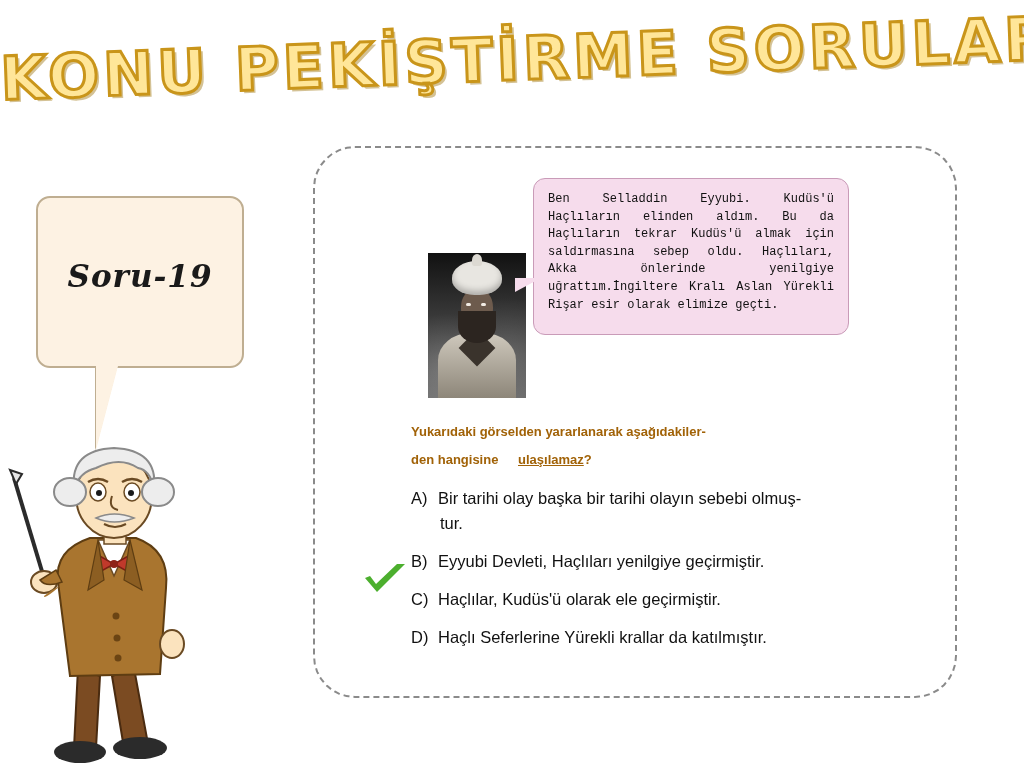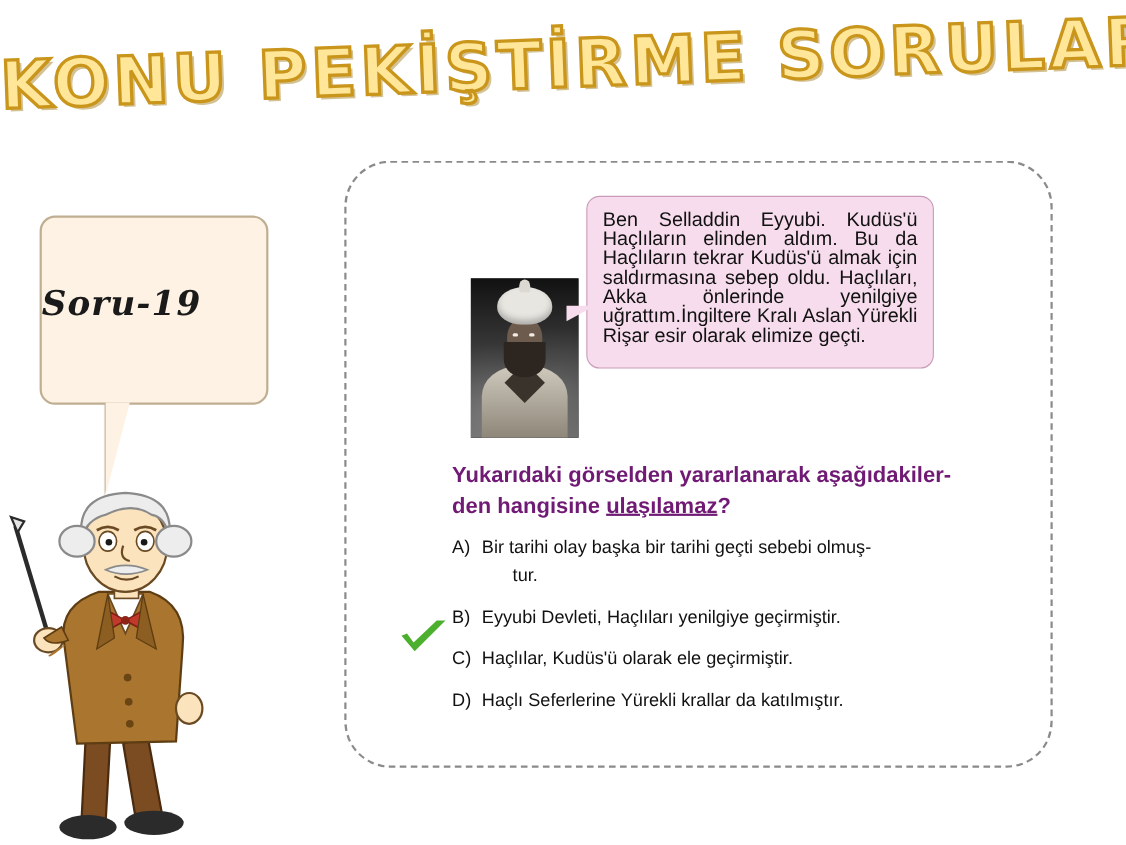--- a/index.html
+++ b/index.html
@@ -41,20 +41,21 @@
     height: 172px;
     background: #FDF2E3;
     border: 2px solid #B9A municipal;
     border: 2px solid #BFAE91;
     border-radius: 14px;
   }
   .balloon-text {
     position: absolute;
     width: 100%;
     top: 60px;
+    text-align: center;
     font-family: "DejaVu Serif", serif;
     font-style: italic;
     font-weight: bold;
     font-size: 31px;
     color: #1a1a1a;
     letter-spacing: 1px;
   }
   .balloon-tail {
     position: absolute;
     left: 96px;
@@ -148,48 +149,49 @@
     top: 30px;
     width: 316px;
     height: 157px;
     background: #F6DCEC;
     border: 1px solid #C99BB8;
     border-radius: 12px;
     padding: 12px 14px 10px 14px;
   }
   .callout p {
     margin: 0;
-    font-size: 18px;
+    font-size: 12px;
     line-height: 17.6px;
     color: #111;
     text-align: justify;
+    font-family: Liberation Mono, monospace;
   }
   .callout-tail {
     position: absolute;
     left: 200px;
     top: 130px;
     width: 0; height: 0;
     border-top: 14px solid #F6DCEC;
     border-right: 26px solid transparent;
     border-bottom: 4px solid transparent;
   }
 
   
   .stem {
     position: absolute;
     left: 96px;
     top: 270px;
     width: 478px;
-    font-size: 20px;
+    font-size: 13px;
     font-weight: bold;
     line-height: 28px;
-    color: #701a75;
+    color: #a16207;
     text-align: justify;
   }
-  .stem .u { text-decoration: underline; }
+  .stem .u { text-decoration: underline; margin-left: 16px; }
 
   .options { position: absolute; left: 96px; top: 338px; width: 500px; }
   .option {
     display: flex;
     font-size: 16.5px;
     line-height: 25px;
     color: #111;
     margin-bottom: 13px;
   }
   .option .letter { width: 27px; flex: 0 0 27px; }
@@ -295,22 +297,22 @@
 
   <div class="stem">
     <span>Yukarıdaki görselden yararlanarak aşağıdakiler-</span><br>
     <span>den hangisine </span><span class="u">ulaşılamaz</span><span>?</span>
   </div>
 
   <div class="options">
     <div class="option two-line">
       <span class="letter">A)</span>
       <span class="txt">
-        <span>Bir tarihi olay başka bir tarihi geçti sebebi olmuş-</span><br>
-        <span style="display:inline-block;margin-left:28px">tur.</span>
+        <span>Bir tarihi olay başka bir tarihi olayın sebebi olmuş-</span><br>
+        <span style="display:inline-block;margin-left:2px">tur.</span>
       </span>
     </div>
     <div class="option">
       <span class="letter">B)</span>
       <span class="txt">Eyyubi Devleti, Haçlıları yenilgiye geçirmiştir.</span>
     </div>
     <div class="option">
       <span class="letter">C)</span>
       <span class="txt">Haçlılar, Kudüs'ü olarak ele geçirmiştir.</span>
     </div>

